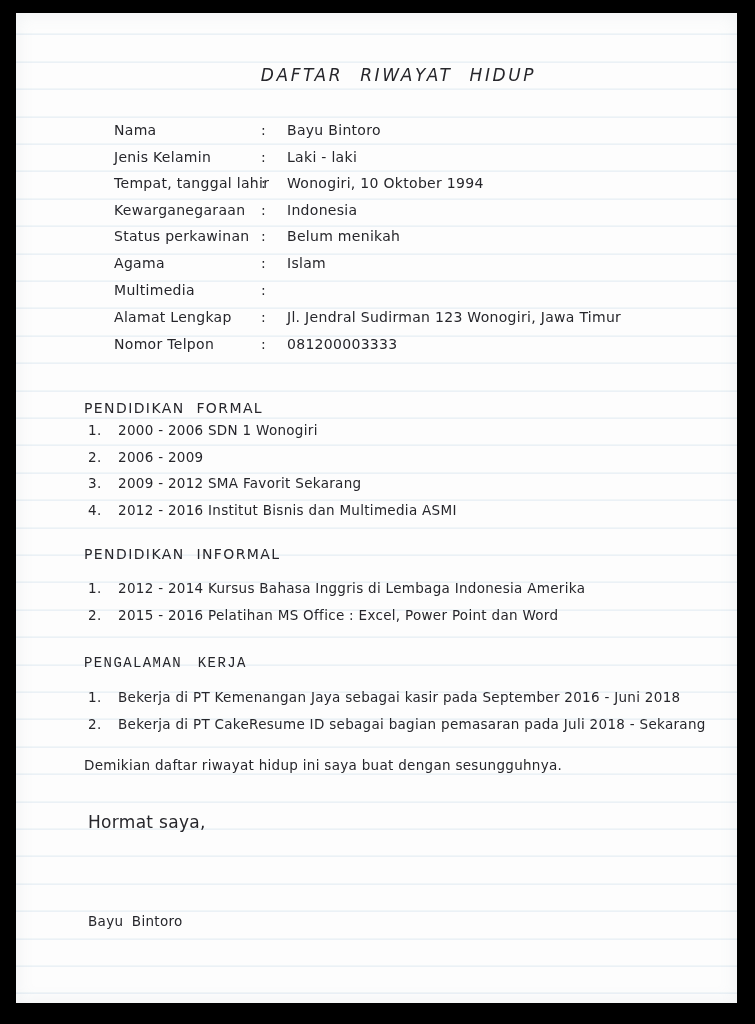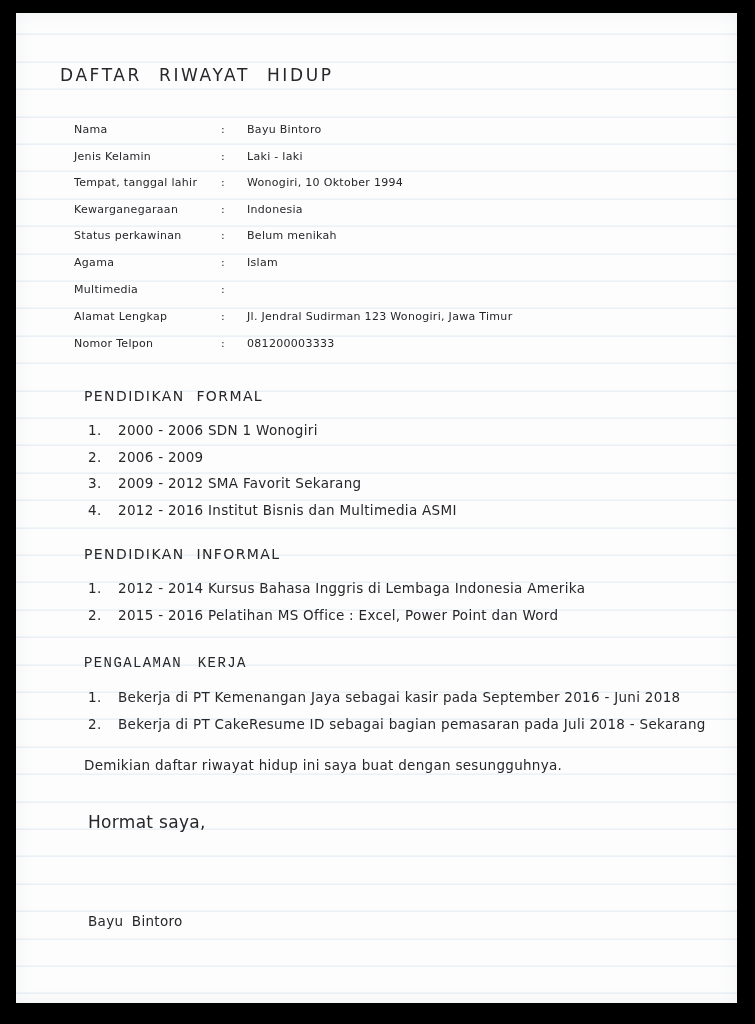--- a/index.html
+++ b/index.html
@@ -36,53 +36,55 @@
   }
   .ink {
     color: #26262b;
     letter-spacing: 0.3px;
   }
   .doc-title {
     position: absolute;
     left: 0;
     right: 0;
     top: 52px;
-    text-align: left;
+    text-align: center;
     padding-left: 44px;
     font-size: 17px;
     letter-spacing: 2.6px;
     word-spacing: 9px;
     white-space: nowrap;
+    font-style: italic;
   }
   .personal {
     position: absolute;
     left: 58px;
     top: 104px;
     right: 10px;
   }
   .prow {
     display: flex;
     height: 26.6px;
     line-height: 26.6px;
-    font-size: 11px;
-    white-space: nowrap;
+    font-size: 14px;
+    white-space: nowrap;
+    margin-left: 40px;
   }
   .plabel { width: 147px; flex: 0 0 147px; }
   .pcolon { width: 26px;  flex: 0 0 26px; text-align: left; }
   .pvalue { flex: 1; }
   
   .prow.gap-before { margin-top: 0.8px; }
 
   .section-heading {
     font-size: 14px;
     letter-spacing: 1.4px;
     word-spacing: 6px;
     white-space: nowrap;
   }
-  .sec-formal-h   { position: absolute; left: 68px; top: 375px; text-align: right; }
+  .sec-formal-h   { position: absolute; left: 68px; top: 387px; text-align: right; }
   .sec-formal     { position: absolute; left: 72px; top: 404px; }
   .sec-informal-h { position: absolute; left: 68px; top: 533px; }
   .sec-informal   { position: absolute; left: 72px; top: 562px; }
   .sec-work-h     { position: absolute; left: 68px; top: 642px; font-family: Liberation Mono, monospace; }
   .sec-work       { position: absolute; left: 72px; top: 671px; }
 
   .erow, .wrow {
     display: flex;
     height: 26.6px;
     line-height: 26.6px;

